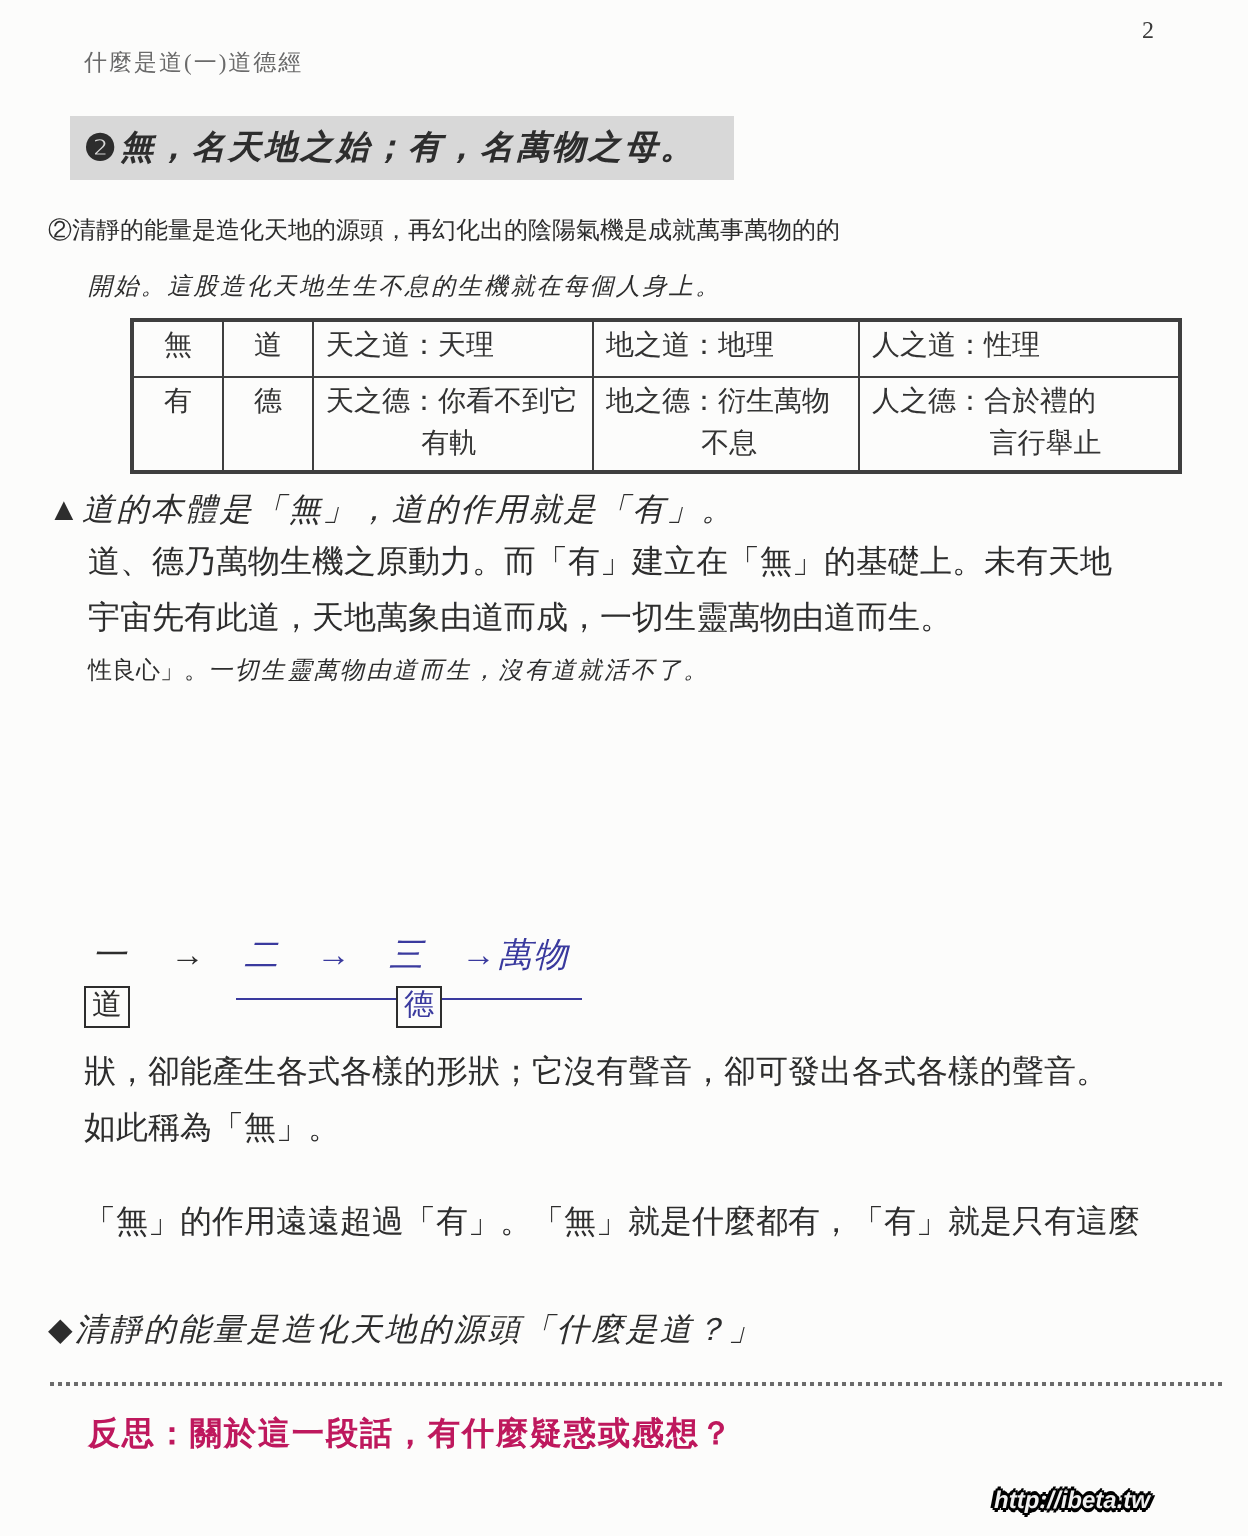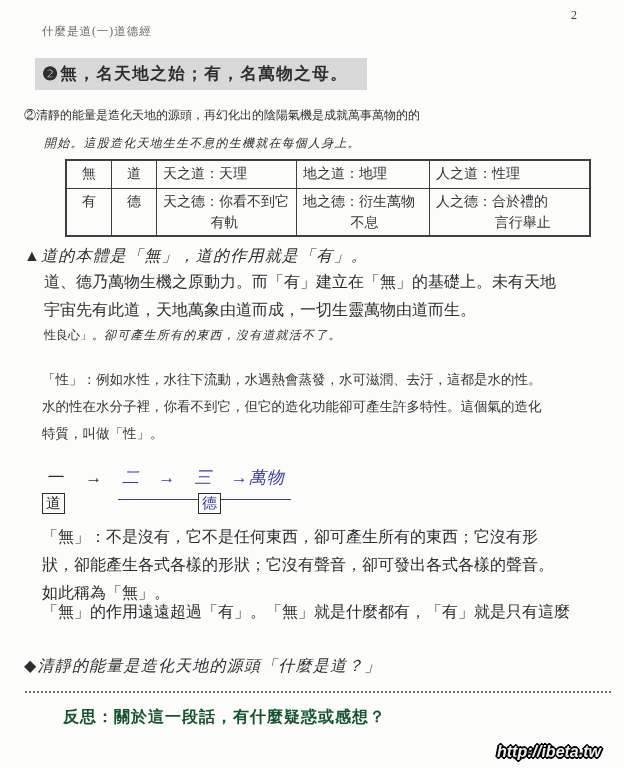--- a/index.html
+++ b/index.html
@@ -20,21 +20,21 @@
   .page-number{left:571px;top:8px;font-size:12px;color:#3a3a3a;}
 
   
   .verse-box{
     left:35px;top:58px;width:332px;height:32px;
     background:#d8d8d8;
     display:flex;align-items:center;
     padding-left:7px;box-sizing:border-box;
   }
   .verse-bullet{font-size:18px;font-weight:bold;margin-right:2px;}
-  .verse-text{font-size:16.5px;font-weight:bold;letter-spacing:1.5px;}
+  .verse-text{font-size:16.5px;font-weight:bold;letter-spacing:1.5px;font-style:italic;}
 
   
   .para{font-size:12px;line-height:28px;color:#2d2d2d;}
   .kai{font-style:italic;letter-spacing:1.2px;}
   .marker{font-weight:normal;}
   .p2{left:24px;top:101px;width:590px;}
 
   
   .grid-table{left:65px;top:159px;}
   table{border-collapse:collapse;background:#fcfcfb;}
@@ -73,28 +73,28 @@
   .tag-dao{left:0;color:#2d2d2d;}
   .tag-de{left:156px;}
 
   
   .dotted-rule{left:25px;top:691px;width:586px;border-top:2px dotted #6b6b6b;height:0;}
 
   
   .reflection{
     left:44px;top:707px;
     font-family:Liberation Sans, sans-serif;
-    font-weight:bold;font-size:16px;letter-spacing:1px;color:#14532d;margin-left:19px;
+    font-weight:bold;font-size:16px;letter-spacing:1px;color:#be185d;
   }
 
   
   .watermark{
     left:497px;top:743px;
     font-family:"Liberation Sans","DejaVu Sans",sans-serif;
-    font-weight:bold;font-size:16px;font-style:italic;
+    font-weight:bold;font-size:12px;font-style:italic;
     color:#efefef;
     text-shadow:-2px 0 0 #000,2px 0 0 #000,0 -2px 0 #000,0 2px 0 #000,
                 -1px -1px 0 #000,1px 1px 0 #000,-1px 1px 0 #000,1px -1px 0 #000;
     letter-spacing:0px;
   }
 </style>
 </head>
 <body>
 
 <div class="page">
@@ -149,39 +149,33 @@
       </table>
   </div>
 
   <div class="abs sec-title kai" style="top:243px">▲道的本體是「無」，道的作用就是「有」。</div>
   <div class="abs indent-body" style="top:268px">
     <div>道、德乃萬物生機之原動力。而「有」建立在「無」的基礎上。未有天地</div>
     <div>宇宙先有此道，天地萬象由道而成，一切生靈萬物由道而生。</div>
   </div>
 
   <div class="abs para" style="left:24px;top:321px;width:592px;line-height:29px">
-    <div style="padding-left:20px"><span>性良心」。</span><span class="kai">卻可產生所有的東西，沒有道就活不了。</span></div>
+    <div style="padding-left:20px"><span>性良心」。</span><span class="kai">一切生靈萬物由道而生，沒有道就活不了。</span></div>
   </div>
 
-  <div class="abs note" style="top:366px">
-    <div>「性」：例如水性，水往下流動，水遇熱會蒸發，水可滋潤、去汙，這都是水的性。</div>
-    <div>水的性在水分子裡，你看不到它，但它的造化功能卻可產生許多特性。這個氣的造化</div>
-    <div>特質，叫做「性」。</div>
-  </div>
 
 
   <div class="abs diagram">
     <span class="chain-black kai">一 →</span>
     <span class="chain-blue kai" id="chain-blue" style="color: rgb(58, 58, 158); border-bottom-color: rgb(58, 58, 158);">二 → 三 →萬物</span>
     <span class="tag-box tag-dao">道</span>
     <span class="tag-box tag-de" id="tag-de" style="color: rgb(58, 58, 158);">德</span>
   </div>
 
   <div class="abs indent-body" style="left:42px;top:523px;width:575px">
-    <div>「無」：不是沒有，它不是任何東西，卻可產生所有的東西；它沒有形</div>
     <div>狀，卻能產生各式各樣的形狀；它沒有聲音，卻可發出各式各樣的聲音。</div>
     <div>如此稱為「無」。</div>
   </div>
 
   <div class="abs indent-body" style="left:42px;top:598px;width:580px">
     <div>「無」的作用遠遠超過「有」。「無」就是什麼都有，「有」就是只有這麼</div>
   </div>
 
   <div class="abs sec-title kai" style="top:653px">◆清靜的能量是造化天地的源頭「什麼是道？」</div>
 

